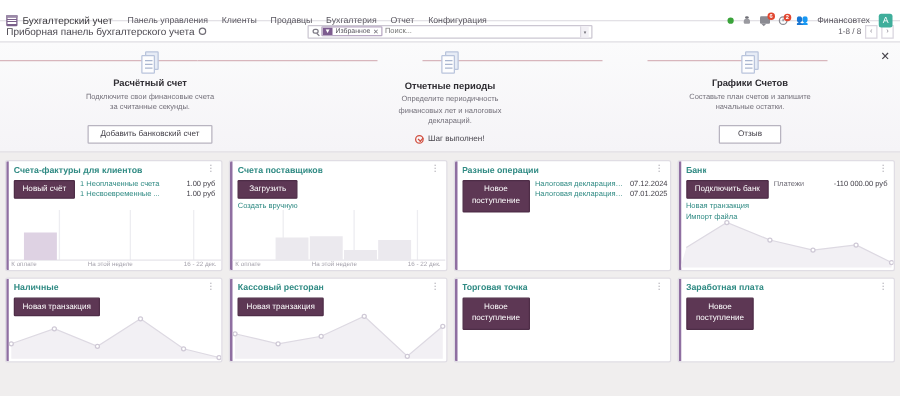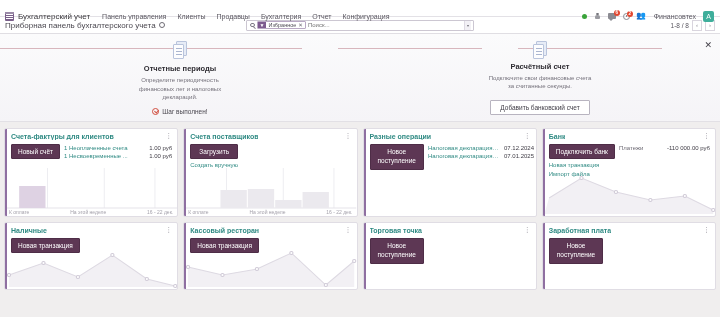--- a/index.html
+++ b/index.html
@@ -512,43 +512,54 @@
   <div class="ob-line" style="left:22%;right:58%;"></div>
   <div class="ob-line" style="left:47%;right:33%;"></div>
   <div class="ob-line" style="left:72%;right:8%;"></div>
   <div class="ob-line" style="left:0;right:78%;"></div>
 
   <div class="ob-step">
     <div class="ob-icon">
       <div class="ob-doc back"></div>
         <div class="ob-doc front"></div>
     </div>
+    <div class="ob-title">Расчётный счет</div>
+    <div class="ob-desc">Подключите свои финансовые счета за считанные секунды.</div>
+    <div class="ob-action">
+      <button class="btn-outline">Добавить банковский счет</button>
+    </div>
+  </div>
+
+  <div class="ob-step">
+    <div class="ob-icon">
+      <div class="ob-doc back"></div>
+        <div class="ob-doc front"></div>
+    </div>
     <div class="ob-title">Отчетные периоды</div>
     <div class="ob-desc">Определите периодичность финансовых лет и налоговых деклараций.</div>
     <div class="ob-action">
       <div class="ob-done">
         <span class="check-circle"></span>
         <span>Шаг выполнен!</span>
       </div>
     </div>
   </div>
 
+
   <div class="ob-step">
     <div class="ob-icon">
       <div class="ob-doc back"></div>
         <div class="ob-doc front"></div>
     </div>
-    <div class="ob-title">Расчётный счет</div>
-    <div class="ob-desc">Подключите свои финансовые счета за считанные секунды.</div>
+    <div class="ob-title">Графики Счетов</div>
+    <div class="ob-desc">Составьте план счетов и запишите начальные остатки.</div>
     <div class="ob-action">
-      <button class="btn-outline">Добавить банковский счет</button>
-    </div>
-  </div>
-
-
+      <button class="btn-outline wide">Отзыв</button>
+    </div>
+  </div>
 </div>
 
 <div class="grid">
 
   <div class="card tall">
     <div class="card-head">
       <span class="card-title">Счета-фактуры для клиентов</span>
       <span class="kebab">⋮</span>
     </div>
     <div class="card-body">

